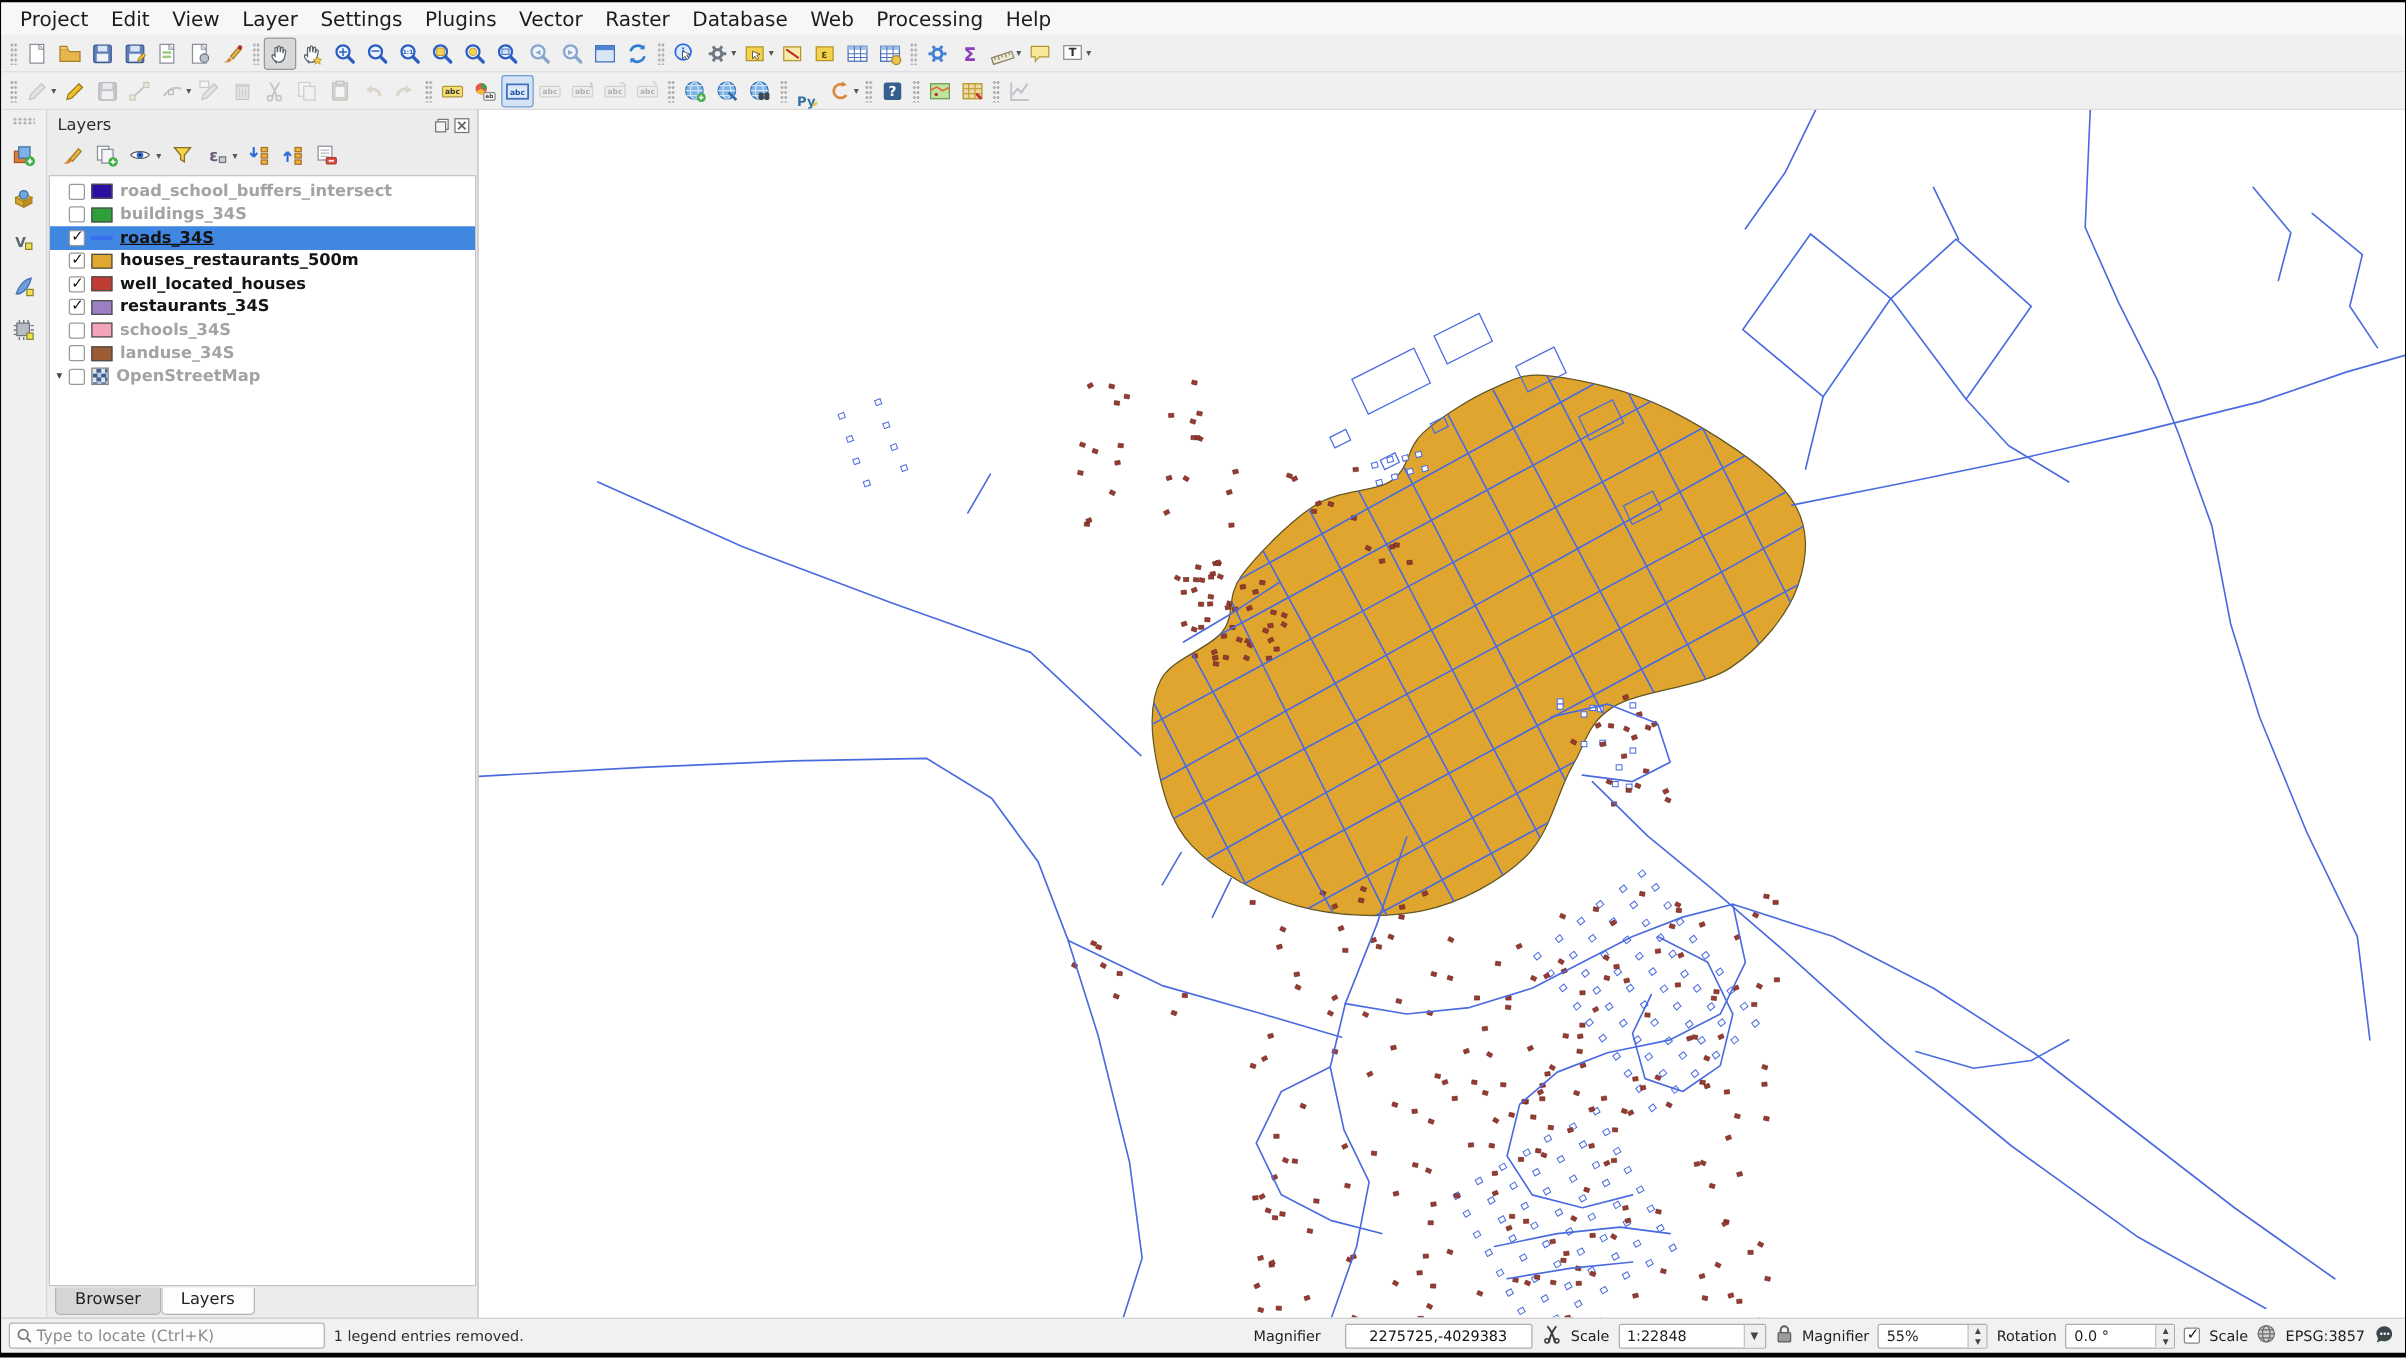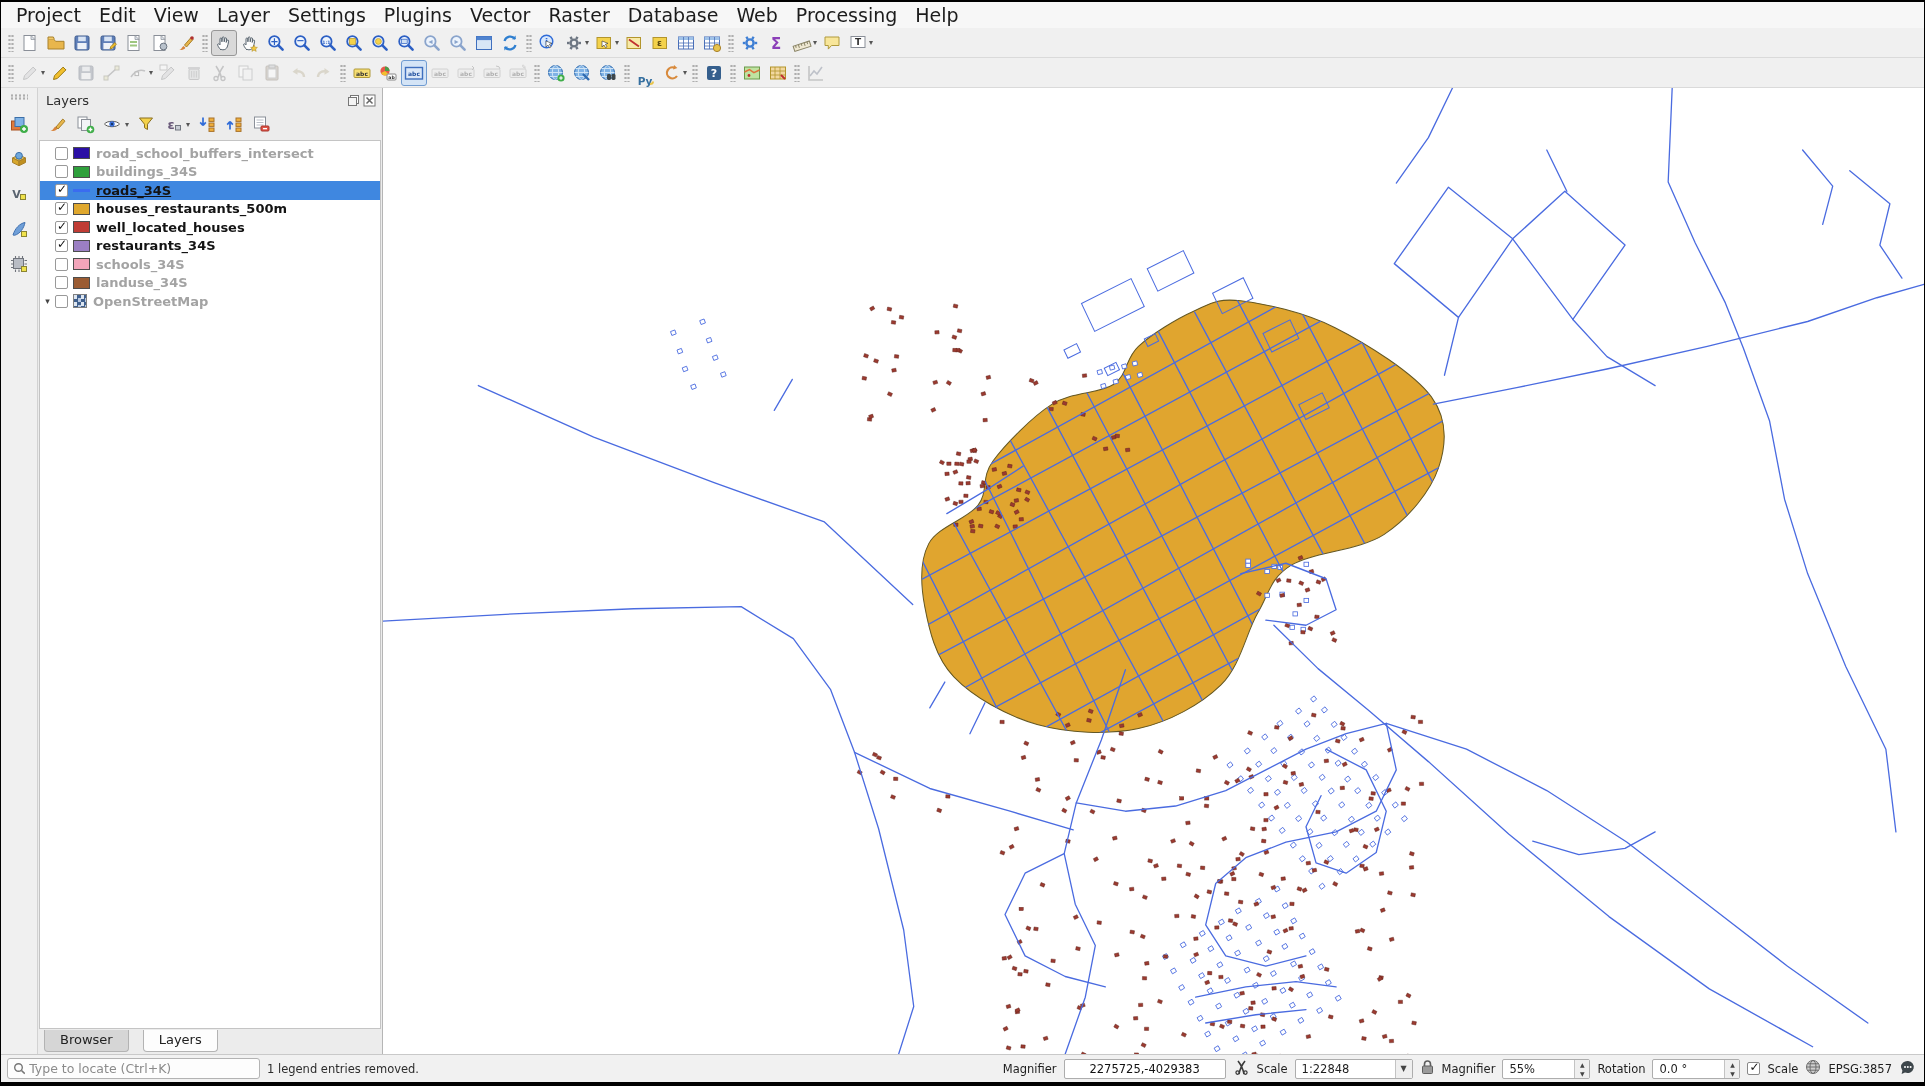--- a/index.html
+++ b/index.html
@@ -7,21 +7,21 @@
 body{background:#000;font-family:"DejaVu Sans",sans-serif;position:relative}
 .win{position:absolute;left:1px;top:2px;width:1923px;height:1080px;background:#f0f0f0;display:flex;flex-direction:column}
 
 .titlebar{height:32px;background:linear-gradient(#fcfcfc,#e7e7e7);border-bottom:1px solid #c6c6c6;display:flex;align-items:center;position:relative;flex:0 0 auto}
 .win-icon{width:10px;height:14px;background:#45545c;border-radius:2px;margin-left:18px;position:relative}
 .win-icon:after{content:"";position:absolute;left:3px;top:4px;width:4px;height:5px;background:#cfd6da}
 .title{position:absolute;left:0;right:0;text-align:center;font-size:13.5px;font-weight:bold;color:#3d4d56}
 .wctl{margin-left:auto;display:flex;align-items:center;gap:26px;padding-right:22px;z-index:2}
 .wctl span{color:#47565e;display:flex}
 
-.menubar{height:26px;background:#f7f7f7;display:flex;align-items:center;padding-left:6px;font-size:19px;color:#1c1c1c;flex:0 0 auto}
+.menubar{height:26px;background:#f7f7f7;display:flex;align-items:center;padding-left:6px;font-size:16px;color:#1c1c1c;flex:0 0 auto}
 .menubar .mi{padding:4px 9px;border-radius:2px}
 
 .toolbar{height:30px;background:#f0f0f0;border-bottom:1px solid #dadada;display:flex;align-items:center;padding-left:4px;flex:0 0 auto}
 .grip{width:6px;height:18px;margin:0 3px;background-image:radial-gradient(circle,#aeaeae 1px,transparent 1.3px);background-size:3px 4px}
 .tbtn{width:26px;height:26px;border-radius:3px;display:flex;align-items:center;justify-content:center;flex:0 0 auto}
 .tbtn.pressed{background:#d9d9d9;border:1px solid #979797}
 .tbtn.disabled{opacity:.35;filter:grayscale(70%)}
 .tbtn.active{background:#d4e4f6;border:1px solid #6f9bd1}
 .drop{font-size:8px;color:#555;margin-left:-2px;margin-right:2px}
 
@@ -40,21 +40,21 @@
 .expd{width:15px;text-align:center;font-size:9px;color:#444}
 .cb{width:13px;height:13px;background:#fff;border:1px solid #999;border-radius:2px;position:relative;flex:0 0 auto}
 .cb.on:after{content:"✓";position:absolute;left:1px;top:-3px;font-size:12px;color:#111}
 .sw{width:17px;height:12px;border:1px solid #4d4d4d;margin-left:5px;flex:0 0 auto}
 .sw.line{border:none;height:12px;display:flex;align-items:center}
 .sw.line i{display:block;width:17px;height:2.5px;background:#3a6cf0}
 .sw.osm{width:14px;height:14px;border:1px solid #808080;background:conic-gradient(#41618e 25%,#b9c9e1 0 50%,#3f5f8c 0 75%,#dde6f1 0) 0 0/7px 7px}
 .lname{margin-left:6px;color:#141414;white-space:nowrap}
 .lname.muted{color:#a3a3a3}
 .lrow.sel .lname{text-decoration:underline}
-.dock-tabs{height:25px;display:flex;align-items:flex-start;gap:14px;padding:1px 0 0 6px}
+.dock-tabs{height:25px;display:flex;align-items:flex-start;gap:0;padding:1px 0 0 6px}
 .dtab{font-size:13px;color:#222;padding:2px 15px 4px 15px;border:1px solid #b3b3b3;border-top:none;border-radius:0 0 4px 4px;background:#d6d6d6}
 .dtab.active{background:#fdfdfd}
 .canvas{flex:1;background:#fff;position:relative;overflow:hidden}
 .canvas svg{position:absolute;inset:0;width:100%;height:100%}
 
 .statusbar{height:28px;background:#f1f1f1;border-top:1px solid #c9c9c9;display:flex;align-items:center;padding:0 8px 0 6px;gap:7px;font-size:12px;color:#1e1e1e;flex:0 0 auto}
 .locate{width:253px;height:21px;border:1px solid #b3b3b3;border-radius:3px;background:#fdfdfd;display:flex;align-items:center;padding:0 5px;gap:4px}
 .locate input{border:none;outline:none;background:transparent;font-size:12.5px;color:#8b5cf6;width:100%;font-family:"DejaVu Sans",sans-serif}
 .locate input::placeholder{color:#8b8b8b}
 .smsg{font-size:11.5px;color:#2c2c2c}
@@ -1398,21 +1398,21 @@
     <div class="locate">
       <svg width="13" height="13">
           <circle cx="5.5" cy="5.5" r="3.8" fill="none" stroke="#777" stroke-width="1.4"></circle>
           <line x1="8.5" y1="8.5" x2="11.8" y2="11.8" stroke="#777" stroke-width="1.6"></line>
         </svg>
       <input placeholder="Type to locate (Ctrl+K)" style="">
     </div>
     <span class="smsg">1 legend entries removed.</span>
     <span class="sspace"></span>
     <span class="slabel">Magnifier</span>
-    <input class="sinput" style="width: 162px;" value="2275725,-4029383">
+    <input class="sinput" style="width: 150px; margin-left: 12px;" value="2275725,-4029383">
     <span><svg width="17" height="17">
           <path d="M5 2c4 5 5 8 6 13M12 2c-4 5-5 8-6 13" stroke="#3a3a3a" stroke-width="1.6" fill="none"></path>
           <circle cx="4.6" cy="13.6" r="1.7" fill="none" stroke="#3a3a3a" stroke-width="1.2"></circle>
           <circle cx="12.4" cy="13.6" r="1.7" fill="none" stroke="#3a3a3a" stroke-width="1.2"></circle>
         </svg></span>
     <span class="slabel">Scale</span>
     <span class="combo" style="width:118px">
       <span class="cval">1:22848</span>
         <span class="carr">▼</span>
     </span>

